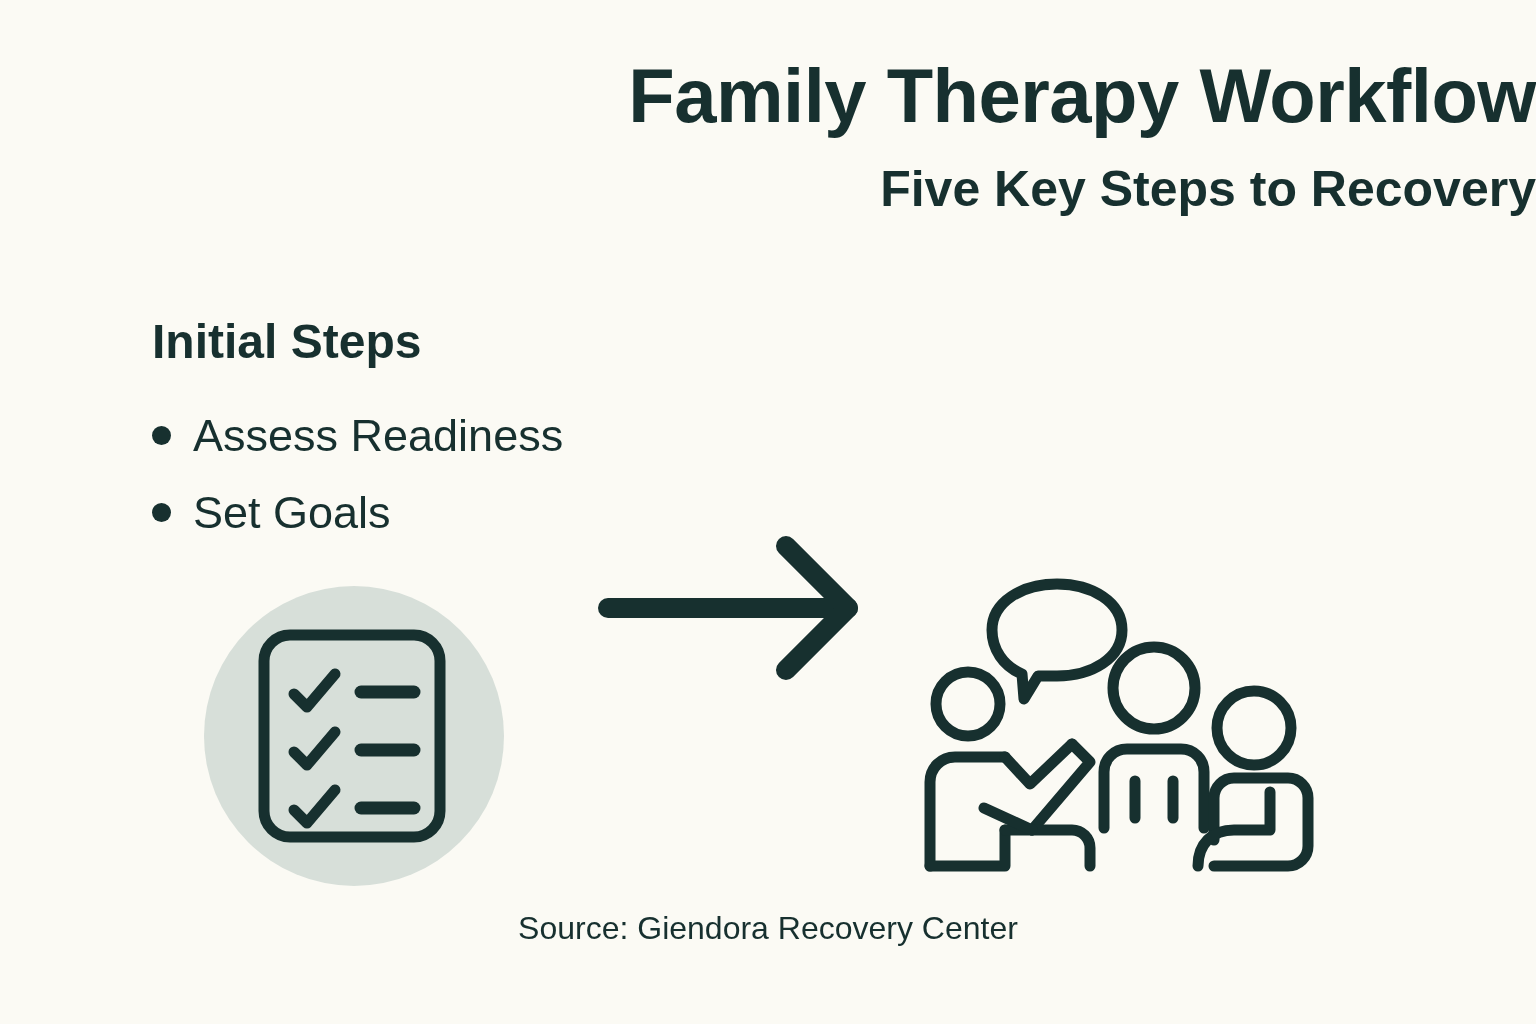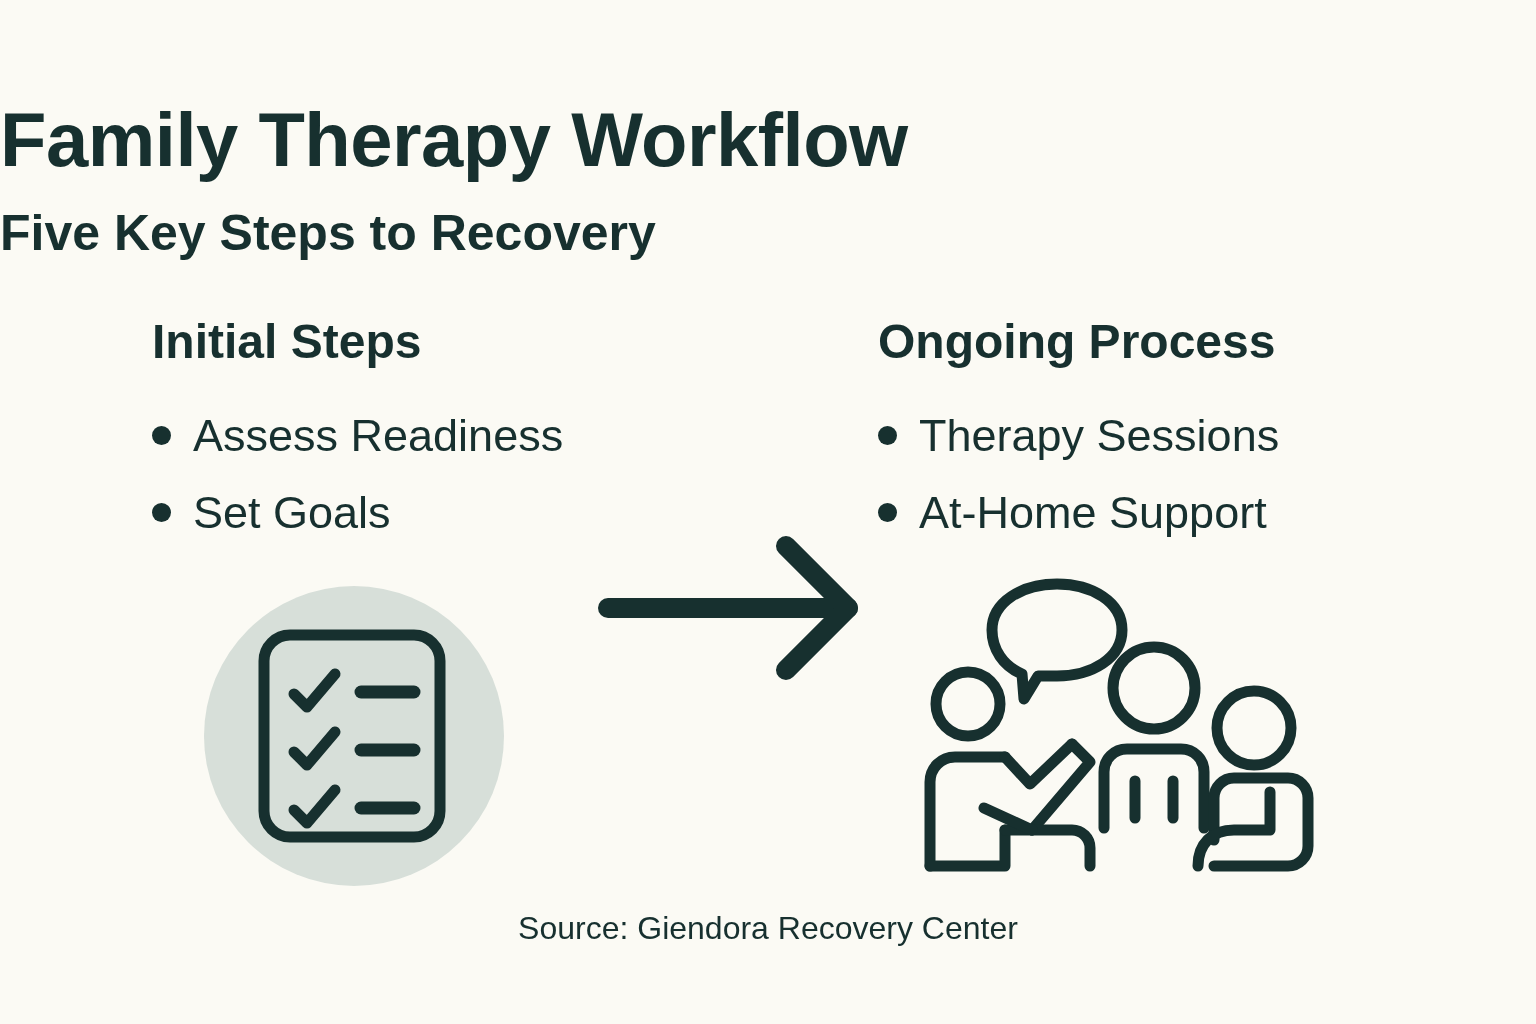--- a/index.html
+++ b/index.html
@@ -20,22 +20,21 @@
     width: 1536px;
     height: 1024px;
   }
 
   
   .header {
     position: absolute;
     top: 58px;
     left: 0;
     width: 1536px;
-    text-align: left;
-    margin-top: 44px;
+    text-align: right;
   }
   .title {
     font-size: 76px;
     font-weight: bold;
     letter-spacing: -0.5px;
     line-height: 1.0;
     color: #17302F;
     margin: 0;
   }
   .subtitle {
@@ -140,33 +139,20 @@
         <span class="bullet-dot"></span>
         <span class="bullet-text">Assess Readiness</span>
       </li>
       <li class="bullet-item">
         <span class="bullet-dot"></span>
         <span class="bullet-text">Set Goals</span>
       </li>
     </ul>
   </div>
 
-  <div class="column right">
-    <div class="col-heading">Ongoing Process</div>
-    <ul class="bullet-list">
-      <li class="bullet-item">
-        <span class="bullet-dot"></span>
-        <span class="bullet-text">Therapy Sessions</span>
-      </li>
-      <li class="bullet-item">
-        <span class="bullet-dot"></span>
-        <span class="bullet-text">At-Home Support</span>
-      </li>
-    </ul>
-  </div>
 
   <div class="checklist-graphic">
     <svg viewBox="0 0 300 300" width="300" height="300" xmlns="http://www.w3.org/2000/svg">
       <circle cx="150" cy="150" r="150" fill="#D7DFD9"></circle>
       <g fill="none" stroke="#17302F" stroke-width="11" stroke-linecap="round" stroke-linejoin="round">
         <rect x="60" y="49" width="176" height="202" rx="26" ry="26"></rect>
         <polyline points="90,108 103,121 131,88"></polyline>
         <polyline points="90,166 103,179 131,146"></polyline>
         <polyline points="90,224 103,237 131,204"></polyline>
       </g>

